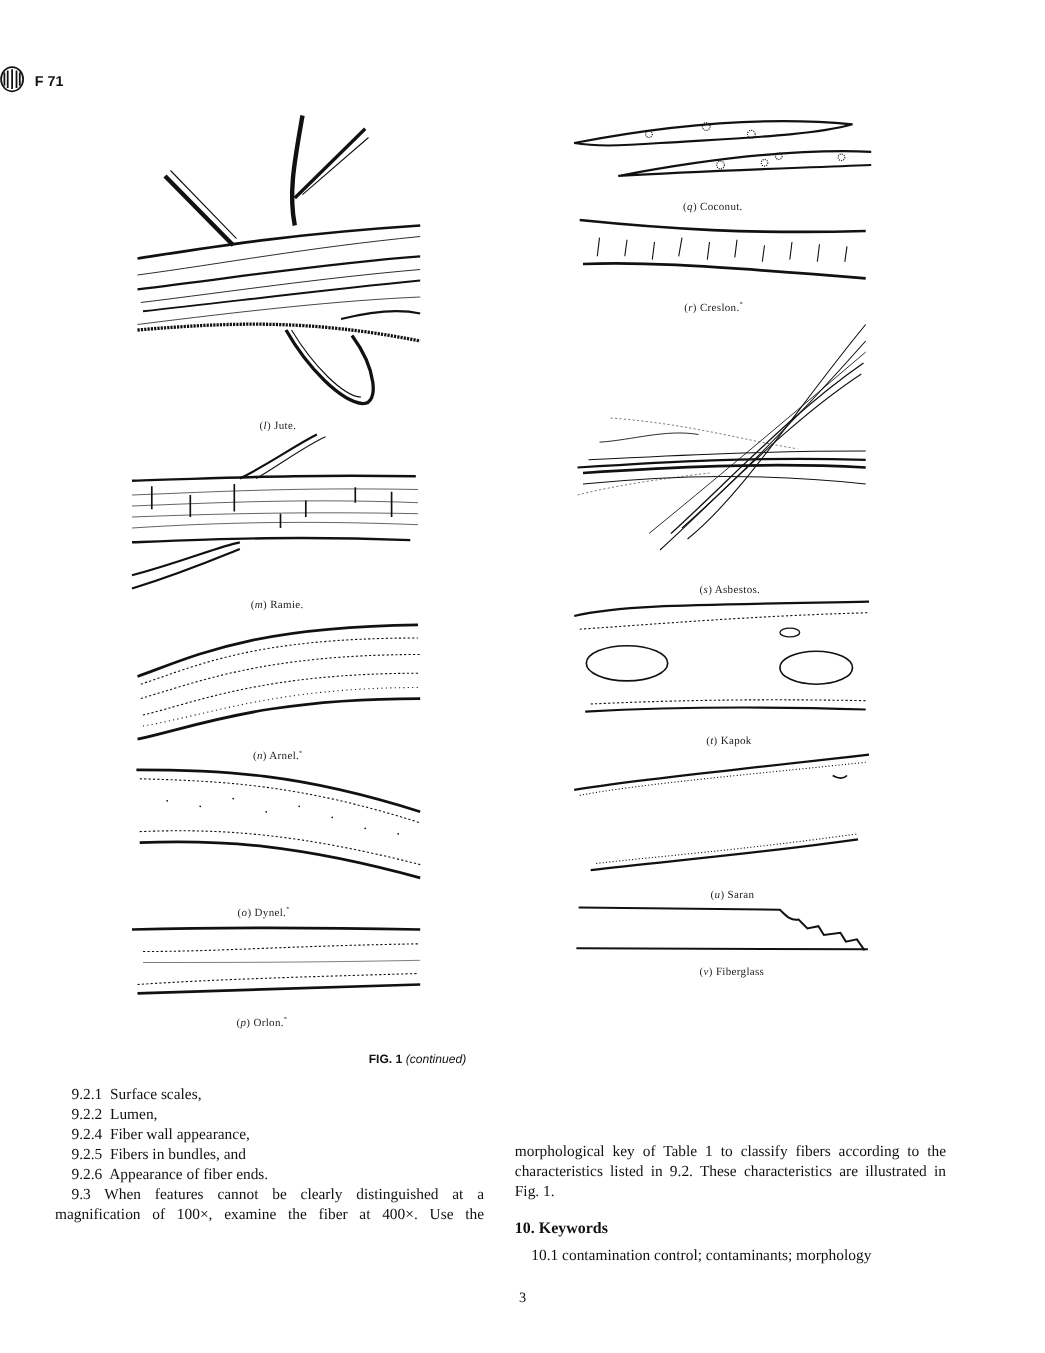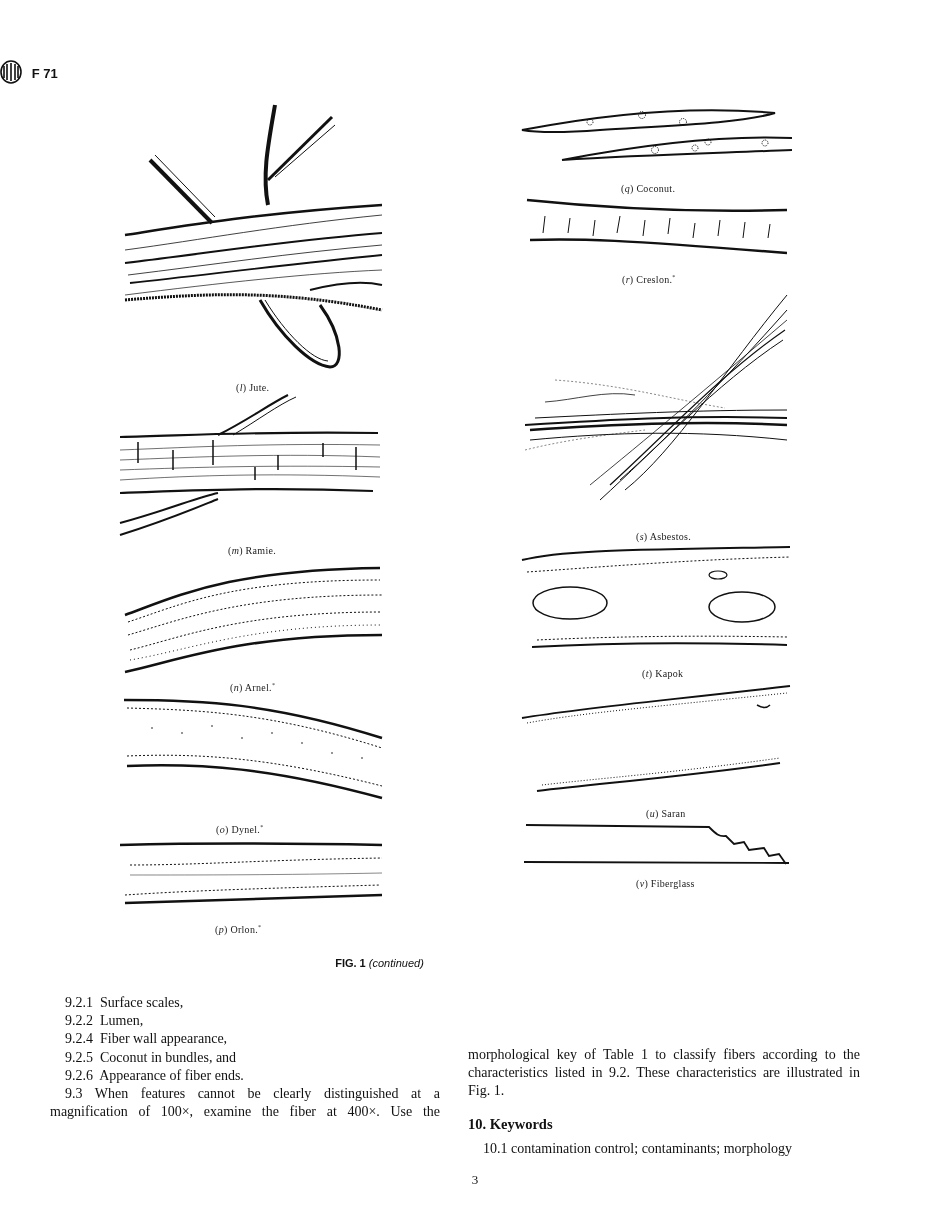--- a/index.html
+++ b/index.html
@@ -7,21 +7,21 @@
   .header { position: absolute; top: 60px; left: 0; width: 950px; text-align: left; font-family: "Liberation Sans", sans-serif; font-weight: bold; font-size: 13px; }
   .header .logo { display: inline-block; vertical-align: middle; margin-right: 6px; }
   .header span.code { vertical-align: middle; }
   .fig { position: absolute; }
   .cap { position: absolute; font-family: "Liberation Serif", serif; font-size: 10px; color: #222; white-space: nowrap; letter-spacing: 0.3px; }
   .cap i { font-style: italic; }
   .cap sup { font-size: 6px; }
   .figcap { position: absolute; top: 957px; left: 0; width: 759px; text-align: center; font-family: "Liberation Sans", sans-serif; font-size: 11px; }
   .figcap b { font-weight: bold; }
   .figcap i { font-style: italic; }
-  .col { position: absolute; font-size: 14px; line-height: 18.2px; margin-top: 7px; }
+  .col { position: absolute; font-size: 14px; line-height: 18.2px; }
   .col p { margin: 0; }
   .col .ind { padding-left: 15px; }
   .just { text-align: justify; }
   .kw { font-weight: bold; font-size: 14.5px; margin-top: 14px !important; margin-bottom: 7px !important; }
   .pageno { position: absolute; top: 1172px; left: 0; width: 950px; text-align: center; font-size: 13px; }
   svg { overflow: visible; }
 </style>
 </head>
 <body>
 
@@ -193,21 +193,21 @@
 <div class="cap" style="left:636px;top:878px">(<i>v</i>) <span>Fiberglass</span></div>
 
 <div class="figcap">
   <b>FIG. 1</b> <i>(continued)</i>
 </div>
 
 <div class="col" style="left:50px;top:987px;width:390px;">
   <p class="ind"><span>9.2.1</span>&nbsp; <span>Surface scales,</span></p>
   <p class="ind"><span>9.2.2</span>&nbsp; <span>Lumen,</span></p>
   <p class="ind"><span>9.2.4</span>&nbsp; <span>Fiber wall appearance,</span></p>
-  <p class="ind"><span>9.2.5</span>&nbsp; <span>Coconut in bundles, and</span></p>
+  <p class="ind"><span>9.2.5</span>&nbsp; <span>Fibers in bundles, and</span></p>
   <p class="ind"><span>9.2.6</span>&nbsp; <span>Appearance of fiber ends.</span></p>
   <p class="just" style="text-indent:15px; text-align-last: justify;">9.3 When features cannot be clearly distinguished at a magnification of 100×, examine the fiber at 400×. Use the</p>
 </div>
 
 <div class="col" style="left:468px;top:1039px;width:392px;">
   <p class="just">morphological key of Table 1 to classify fibers according to the characteristics listed in 9.2. These characteristics are illustrated in Fig. 1.</p>
   <p class="kw">10. Keywords</p>
   <p class="ind">10.1 contamination control; contaminants; morphology</p>
 </div>
 

